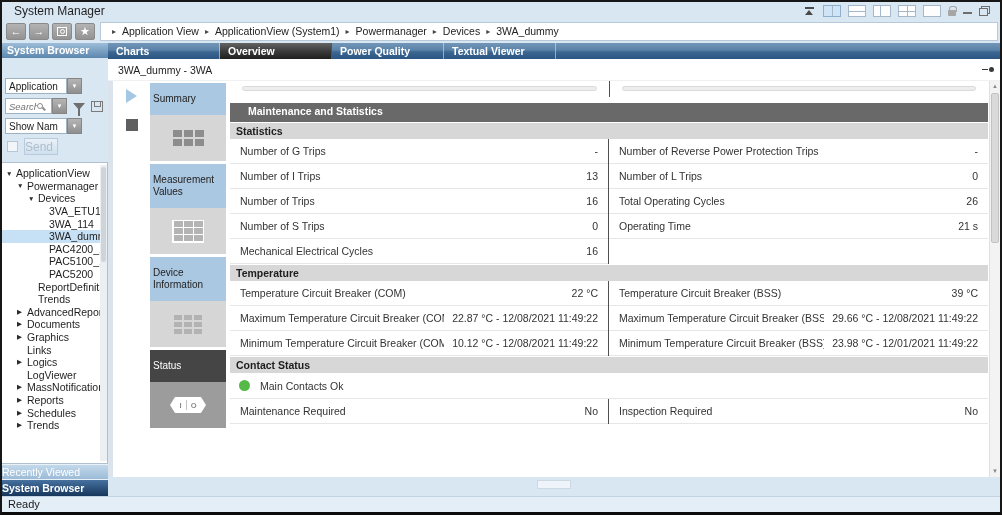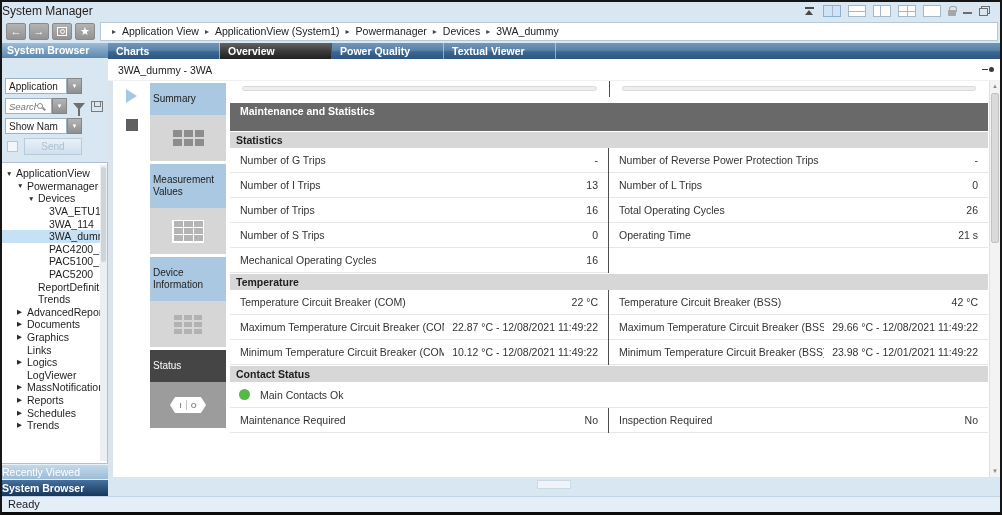--- a/index.html
+++ b/index.html
@@ -1,20 +1,20 @@
 <!DOCTYPE html>
 <html><head>
 <meta charset="utf-8">
 <style>
   *{margin:0;padding:0;box-sizing:border-box;font-family:"Liberation Sans",sans-serif;}
   html,body{width:1002px;height:515px;overflow:hidden;background:#fff;}
   .window{position:relative;width:1002px;height:515px;background:#d9e7f3;border:2px solid #161616;border-bottom:3px solid #0c0c0c;overflow:hidden;}
 
   
-  .titlebar{position:absolute;left:0;top:0;right:0;height:17px;display:flex;align-items:center;}
+  .titlebar{position:absolute;left:0;top:0;right:0;height:17px;display:flex;align-items:center;padding-left:12px;}
   .title{font-size:12px;color:#1f1f1f;}
   .tb-icons{margin-left:auto;display:flex;align-items:center;gap:7px;padding-right:10px;}
   .tbi{display:inline-block;position:relative;}
   .collapse-top-icon{width:12px;height:10px;}
   .collapse-top-icon::before{content:"";position:absolute;left:1px;top:1px;width:9px;height:2px;background:#4a4a4a;}
   .collapse-top-icon::after{content:"";position:absolute;left:1px;top:4px;border-left:4.5px solid transparent;border-right:4.5px solid transparent;border-bottom:5px solid #4a4a4a;}
   .layout-split-vertical-icon,.layout-split-horizontal-icon,.layout-pane-left-icon,.layout-quad-icon,.layout-single-icon{width:18px;height:12px;background:#fdfdfd;border:1px solid #a4b8ca;}
   .tbi.active{background:#cfe4f6;border-color:#8fb0cc;}
   .layout-split-vertical-icon::before{content:"";position:absolute;left:50%;top:0;bottom:0;border-left:1px solid #a4b8ca;}
   .layout-split-horizontal-icon::before{content:"";position:absolute;left:0;right:0;top:55%;border-top:1px solid #a4b8ca;}
@@ -50,21 +50,21 @@
   .dd-arrow{width:15px;height:16px;background:linear-gradient(#b5b5b5,#8f8f8f);border:1px solid #858585;display:flex;align-items:center;justify-content:center;color:#fff;font-size:6px;}
   .search-box{width:47px;height:16px;background:#fff;border:1px solid #9fb2c2;display:flex;align-items:center;padding-left:3px;}
   .search-box input{border:none;outline:none;width:28px;font-size:9.5px;font-style:italic;color:#999;background:transparent;}
   .mag-icon{width:6px;height:6px;border:1.5px solid #8c8c8c;border-radius:50%;position:relative;flex:none;}
   .mag-icon::after{content:"";position:absolute;left:4px;top:4px;width:4px;height:1.5px;background:#8c8c8c;transform:rotate(45deg);}
   .funnel-icon{margin-left:6px;width:0;height:0;border-left:6px solid transparent;border-right:6px solid transparent;border-top:7px solid #6f6f6f;position:relative;}
   .funnel-icon::after{content:"";position:absolute;left:-1px;top:-1px;width:2px;height:7px;background:#6f6f6f;}
   .floppy-icon{margin-left:6px;width:12px;height:11px;border:1.5px solid #7a7a7a;position:relative;}
   .floppy-icon::after{content:"";position:absolute;left:2px;top:0;width:5px;height:4px;border:1px solid #7a7a7a;border-top:none;}
   .chk{width:11px;height:11px;background:#f2f6fa;border:1px solid #b6c6d4;margin:0 6px 0 2px;}
-  .send-btn{width:58px;height:17px;background:linear-gradient(#e9f1f8,#cfe0ee);border:1px solid #b9cbda;color:#aebfcc;font-size:10px;text-align:center;line-height:16px;}
+  .send-btn{width:34px;height:17px;background:linear-gradient(#e9f1f8,#cfe0ee);border:1px solid #b9cbda;color:#aebfcc;font-size:12px;line-height:16px;}
   .sb-treewrap{flex:1;background:#fff;border:1px solid #b0c0ce;border-left:none;margin-right:0;position:relative;overflow:hidden;}
   .tree{position:absolute;left:0;top:4px;right:7px;bottom:0;overflow:hidden;}
   .tnode{display:flex;align-items:center;height:12.6px;white-space:nowrap;font-size:10.5px;color:#1e1e1e;}
   .tnode.sel{background:#c6e0f5;}
   .texp{width:10px;flex:none;font-size:6.5px;color:#2b2b2b;text-align:left;}
   .sb-vscroll{position:absolute;top:2px;right:0;bottom:2px;width:7px;background:#eceff2;}
   .sb-vscroll .thumb{position:absolute;left:1px;right:1px;top:2px;height:95px;background:#cdd4da;border-radius:3px;}
   .sb-footer{flex:none;}
   .ftab{height:15px;font-size:10.5px;color:#fff;line-height:15px;background:linear-gradient(#c3d9ea,#9cbbd7);border-top:1px solid #e8f1f8;}
   .ftab.act{height:17px;line-height:17px;font-weight:bold;background:linear-gradient(#46719f,#16365c);}
@@ -98,21 +98,21 @@
   .device-info-icon{grid-template-columns:repeat(3,8px);gap:2px;}
   .device-info-icon .wcell{height:5px;background:#b2b2b2;}
   .io-switch-icon{display:flex;width:36px;height:16px;background:#fff;clip-path:polygon(14% 0,86% 0,100% 50%,86% 100%,14% 100%,0 50%);align-items:center;justify-content:center;gap:4px;font-size:7.5px;font-weight:bold;color:#8a8a8a;}
   .io-sep{width:1px;height:10px;background:#c2c2c2;}
 
   .panel{flex:1;position:relative;padding:0 12px 0 0;overflow:hidden;}
   .minis{height:16px;display:flex;}
   .mini{flex:1;padding:5px 12px 0 12px;}
   .mini.l{border-right:1px solid #4f4f4f;}
   .mini-bar{height:5px;border-radius:3px;background:#ededed;border:1px solid #dadada;}
-  .sec-dark{height:28px;margin-top:6px;background:#696969;color:#fff;font-weight:bold;font-size:10.5px;line-height:16px;padding-left:10px;}
+  .sec-dark{height:19px;margin-top:6px;background:#696969;color:#fff;font-weight:bold;font-size:10.5px;line-height:16px;padding-left:18px;}
   .sec-light{height:16px;margin-top:1px;background:#d7d7d7;color:#1d1d1d;font-weight:bold;font-size:10.5px;line-height:16px;padding-left:6px;}
   .status-row{height:26px;display:flex;align-items:center;padding-left:9px;border-bottom:1px solid #e6e6e6;}
   .dot{width:11px;height:11px;border-radius:50%;margin-right:10px;flex:none;}
   .status-label{font-size:10.5px;color:#333;}
   .gbody{display:flex;align-items:stretch;}
   .gcol{width:50%;}
   .gcol.l{border-right:1px solid #4f4f4f;text-align:center;}
   .row{height:25px;display:flex;align-items:center;justify-content:space-between;padding:0 10px;border-bottom:1px solid #e6e6e6;font-size:10.5px;color:#333;}
   .rlabel{white-space:nowrap;overflow:hidden;}
   .rvalue{white-space:nowrap;margin-left:8px;}
@@ -400,21 +400,21 @@
                   </div>
                   <div class="row">
                     <span class="rlabel">Number of Trips</span>
                     <span class="rvalue">16</span>
                   </div>
                   <div class="row">
                     <span class="rlabel">Number of S Trips</span>
                     <span class="rvalue">0</span>
                   </div>
                   <div class="row">
-                    <span class="rlabel">Mechanical Operating Cycles</span>
+                    <span class="rlabel">Mechanical Electrical Cycles</span>
                     <span class="rvalue">16</span>
                   </div>
                 </div>
                 <div class="gcol r">
                   <div class="row">
                     <span class="rlabel">Number of Reverse Power Protection Trips</span>
                     <span class="rvalue">-</span>
                   </div>
                   <div class="row">
                     <span class="rlabel">Number of L Trips</span>
@@ -444,21 +444,21 @@
                     <span class="rvalue">22.87 °C - 12/08/2021 11:49:22</span>
                   </div>
                   <div class="row">
                     <span class="rlabel">Minimum Temperature Circuit Breaker (COM)</span>
                     <span class="rvalue">10.12 °C - 12/08/2021 11:49:22</span>
                   </div>
                 </div>
                 <div class="gcol r">
                   <div class="row">
                     <span class="rlabel">Temperature Circuit Breaker (BSS)</span>
-                    <span class="rvalue">42 °C</span>
+                    <span class="rvalue">39 °C</span>
                   </div>
                   <div class="row">
                     <span class="rlabel">Maximum Temperature Circuit Breaker (BSS)</span>
                     <span class="rvalue">29.66 °C - 12/08/2021 11:49:22</span>
                   </div>
                   <div class="row">
                     <span class="rlabel">Minimum Temperature Circuit Breaker (BSS)</span>
                     <span class="rvalue">23.98 °C - 12/01/2021 11:49:22</span>
                   </div>
                 </div>

